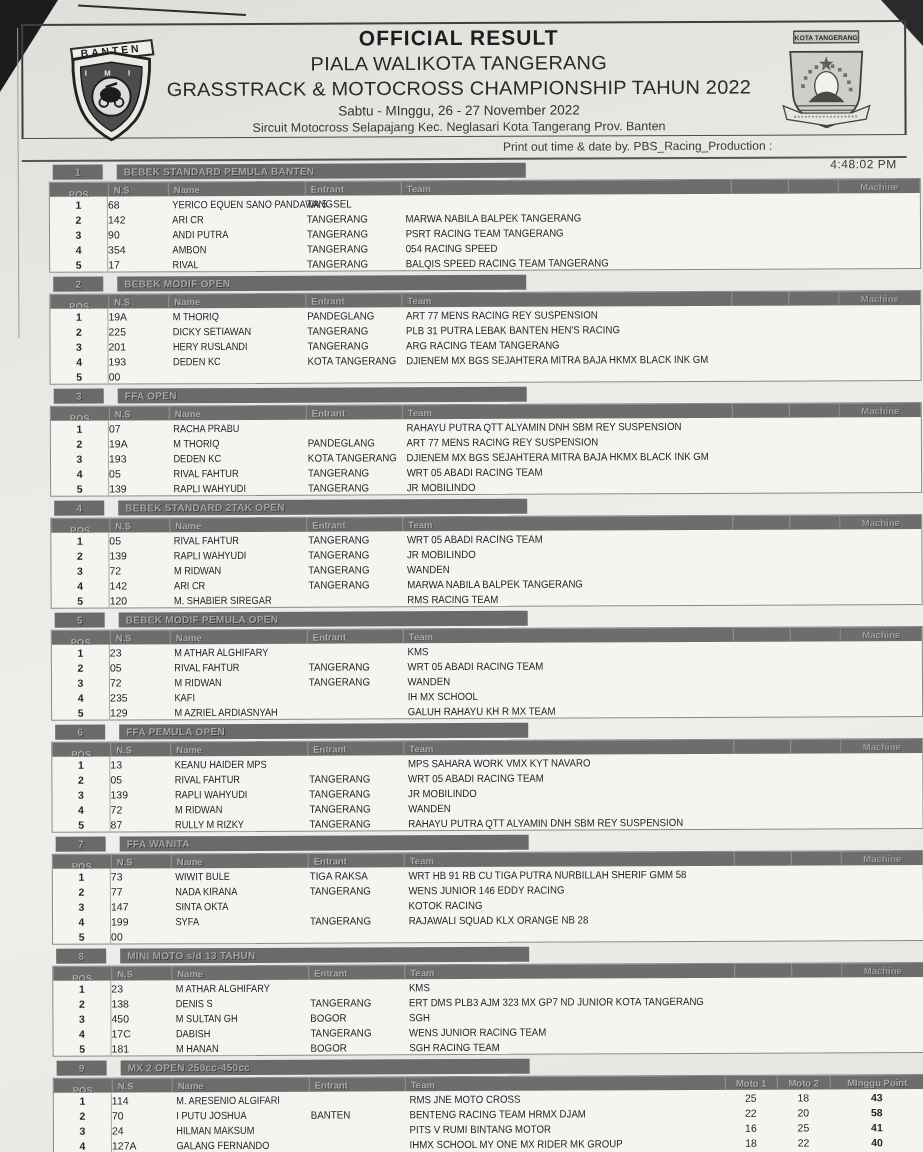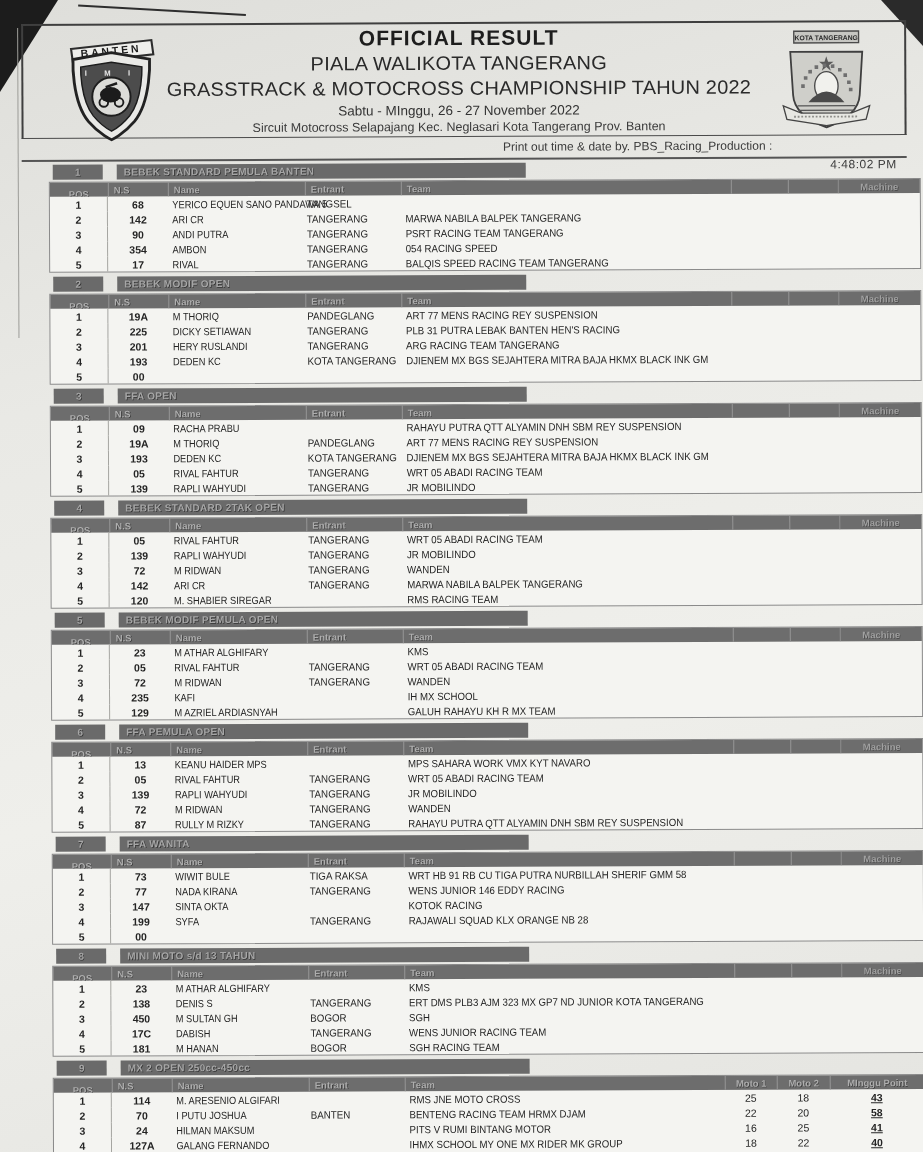--- a/index.html
+++ b/index.html
@@ -47,27 +47,27 @@
   .th{color:#aeaeae;font-size:9.5px;font-weight:bold;text-shadow:0.6px 0.6px 0 #383838;
     display:flex;align-items:center;padding-left:5px;border-left:1px solid #969696;overflow:hidden;}
   .th:first-child{border-left:none;justify-content:center;padding-left:0;margin-top:8px;}
   .th.center{justify-content:center;padding-left:0;}
   .th.faint{opacity:0.8;}
   .trow{display:grid;grid-template-columns:var(--cols);height:15px;align-items:center;
     font-size:10.5px;color:#242424;white-space:nowrap;}
   .td{overflow:visible;}
   .c0{text-align:center;font-weight:bold;border-right:1px solid #a5a5a1;height:100%;
       display:flex;align-items:center;justify-content:center;}
-  .c1{text-align:center;font-weight:bold;}
+  .c1{text-align:left;font-weight:normal;}
   .c2{padding-left:5px;transform:scaleX(0.88);transform-origin:left center;}
   .c3{padding-left:2px;transform:scaleX(0.93);transform-origin:left center;}
   .c4{padding-left:5px;transform:scaleX(0.92);transform-origin:left center;}
   .c5,.c6{text-align:center;}
   .c7{text-align:center;}
-  .points .c7{font-weight:bold;text-decoration:underline;}
+  .points .c7{font-weight:bold;}
 </style>
 </head>
 <body>
 
 <div class="page">
   <div class="corner-tl"></div>
   <div class="corner-tr"></div>
   <div class="tilt">
     <div class="paper-edge"></div>
     <div class="scratch"></div>
@@ -277,21 +277,21 @@
               <div class="th">N.S</div>
               <div class="th">Name</div>
               <div class="th">Entrant</div>
               <div class="th">Team</div>
               <div class="th center"></div>
               <div class="th center"></div>
               <div class="th center faint">Machine</div>
             </div>
             <div class="trow">
               <div class="td c0">1</div>
-              <div class="td c1">09</div>
+              <div class="td c1">07</div>
               <div class="td c2">RACHA PRABU</div>
               <div class="td c3"></div>
               <div class="td c4">RAHAYU PUTRA QTT ALYAMIN DNH SBM REY SUSPENSION</div>
               <div class="td c5"></div>
               <div class="td c6"></div>
               <div class="td c7"></div>
             </div>
             <div class="trow">
               <div class="td c0">2</div>
               <div class="td c1">19A</div>

